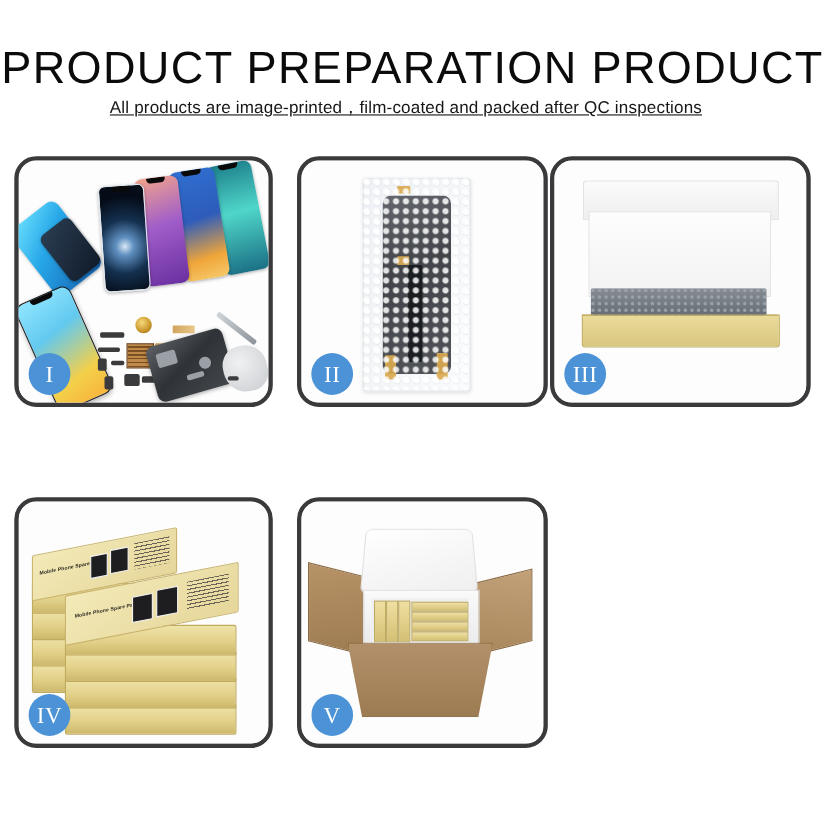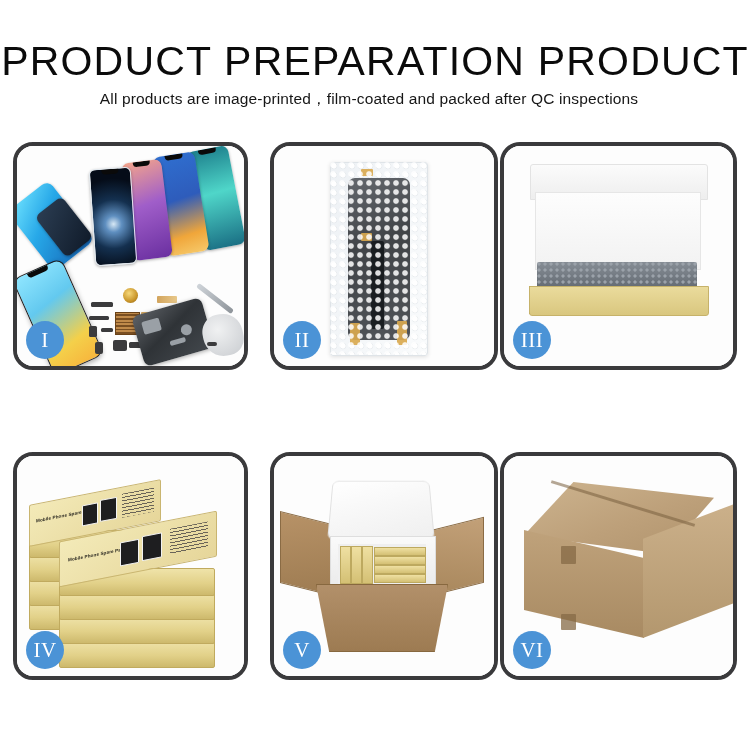--- a/index.html
+++ b/index.html
@@ -37,20 +37,21 @@
   .subtitle {
     position: absolute;
     left: 0; top: 88px;
     width: 738px;
     font-size: 15.5px;
     font-weight: 400;
     letter-spacing: 0.15px;
     color: #161616;
     line-height: 22px;
     white-space: nowrap;
+    text-decoration: underline;
   }
 
   
   .grid {
     position: absolute;
     left: 0;
     top: 140px;
     width: 750px;
     height: 580px;
   }
@@ -553,25 +554,14 @@
         <div class="c5-bar" style="left:36px;top:3px;width:50px;height:7px;"></div>
         <div class="c5-bar" style="left:36px;top:12px;width:50px;height:7px;"></div>
         <div class="c5-bar" style="left:36px;top:21px;width:50px;height:7px;"></div>
         <div class="c5-bar" style="left:36px;top:30px;width:50px;height:7px;"></div>
       </div>
       <div class="c5-body"></div>
     </div>
     <div class="badge">V</div>
   </div>
 
-  <div class="panel p-c2 p-r1">
-    <div class="stage">
-      <div class="c6-top"></div>
-      <div class="c6-left"></div>
-      <div class="c6-right"></div>
-      <div class="c6-seam" style="left:44px;top:46px;width:150px;height:3px;transform:rotate(17deg);"></div>
-      <div class="c6-tab" style="left:57px;top:90px;width:15px;height:18px;"></div>
-      <div class="c6-tab" style="left:57px;top:158px;width:15px;height:16px;"></div>
-    </div>
-    <div class="badge">VI</div>
-  </div>
 
 </div>
 
 </body></html>

